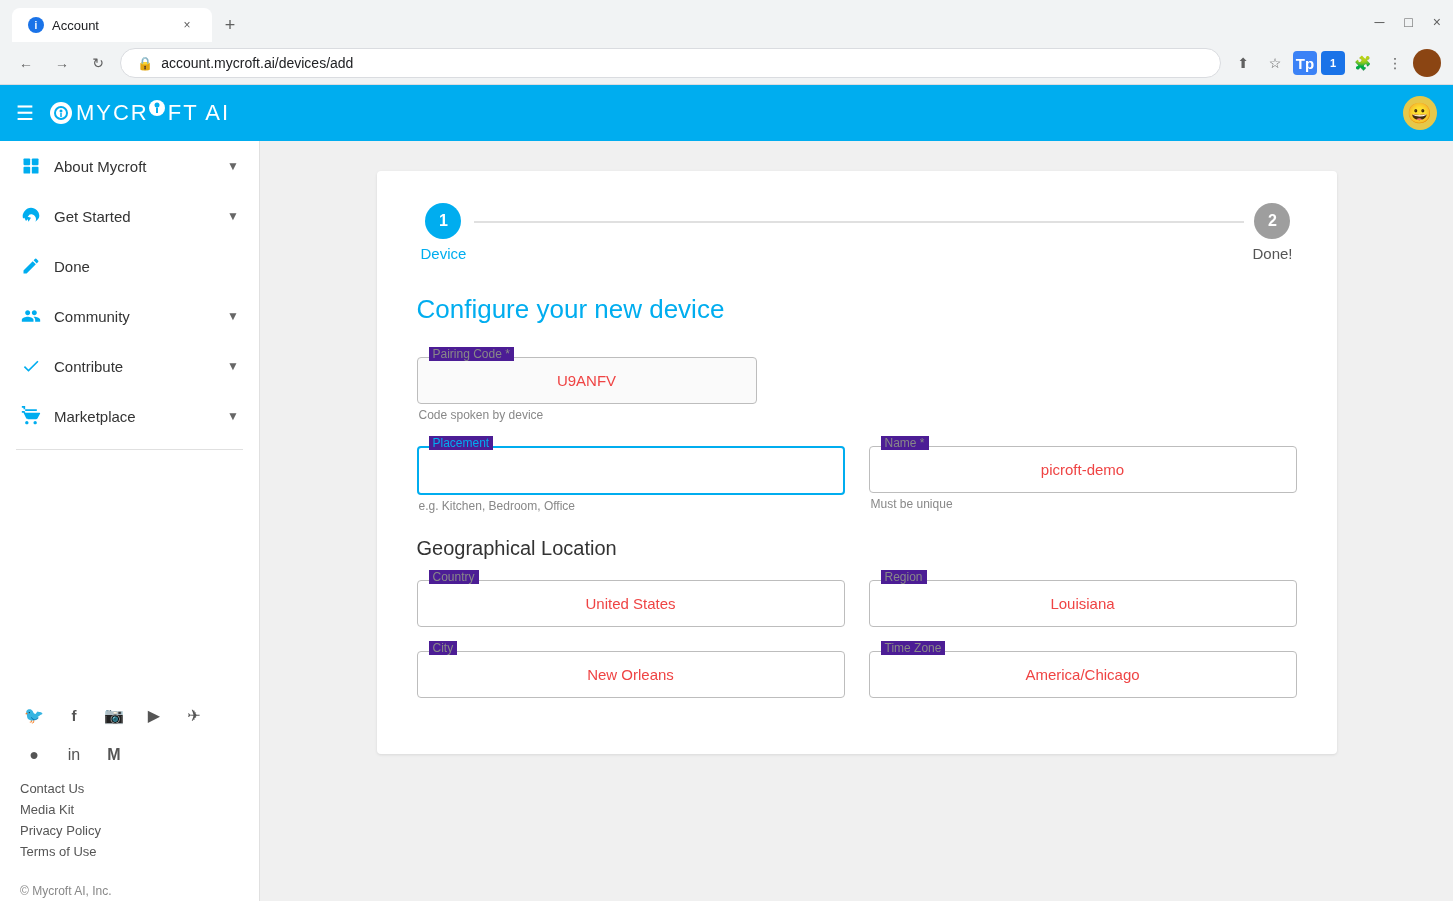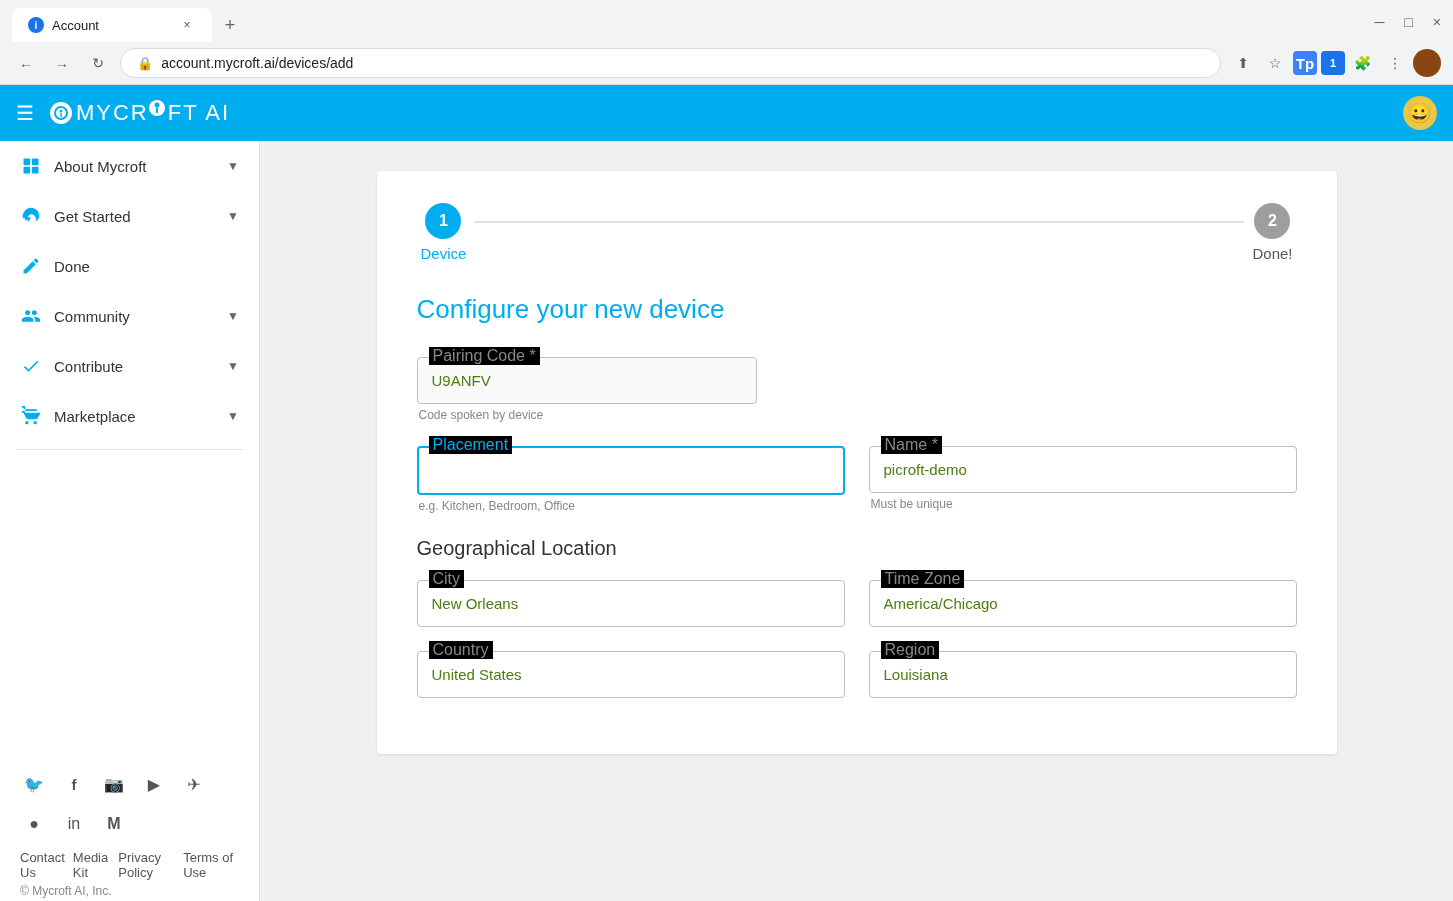--- a/index.html
+++ b/index.html
@@ -219,33 +219,33 @@
     }
     .social-icon {
       width: 28px; height: 28px;
       display: flex; align-items: center; justify-content: center;
       color: #555;
       font-size: 16px;
       cursor: pointer;
     }
     .footer-links {
       display: flex;
-      flex-direction: row;
+      flex-direction: column;
       gap: 6px;
     }
     .footer-link {
       color: #555;
       font-size: 13px;
       cursor: pointer;
       text-decoration: none;
     }
     .footer-copyright {
       color: #888;
       font-size: 12px;
-      margin-top: 4px;
+      margin-top: 25px;
     }
 
     
     .content-area {
       flex: 1;
       overflow-y: auto;
       padding: 30px 40px;
       background: #f0f0f0;
     }
     .content-card {
@@ -306,35 +306,36 @@
       margin-bottom: 24px;
     }
     .form-field {
       flex: 1;
       position: relative;
     }
     .form-field label {
       position: absolute;
       top: -10px;
       left: 12px;
-      background: #000000;
+      background: #4c1d95;
       padding: 0 4px;
-      font-size: 16px;
+      font-size: 12px;
       color: #888;
     }
     .form-field label.blue { color: #00adef; }
     .form-field input {
       width: 100%;
       border: 1px solid #bdbdbd;
       border-radius: 4px;
       padding: 14px 14px;
       font-size: 15px;
-      color: #4d7c0f;
+      color: #ef4444;
       outline: none;
       background: white;
+      text-align: center;
     }
     .form-field input.focused {
       border-color: #00adef;
       border-width: 2px;
     }
     .field-hint {
       font-size: 12px;
       color: #888;
       margin-top: 4px;
       padding-left: 2px;
@@ -548,36 +549,36 @@
             <label>Name *</label>
             <input type="text" value="picroft-demo" style="">
             <div class="field-hint">Must be unique</div>
           </div>
         </div>
 
         <div class="section-title">Geographical Location</div>
 
         <div class="form-row">
           <div class="form-field">
+            <label>Country</label>
+            <input type="text" value="United States" style="">
+          </div>
+          <div class="form-field">
+            <label>Region</label>
+            <input type="text" value="Louisiana" style="">
+          </div>
+        </div>
+
+        <div class="form-row">
+          <div class="form-field">
             <label>City</label>
             <input type="text" value="New Orleans" style="">
           </div>
           <div class="form-field">
             <label>Time Zone</label>
             <input type="text" value="America/Chicago" style="">
           </div>
         </div>
 
-        <div class="form-row">
-          <div class="form-field">
-            <label>Country</label>
-            <input type="text" value="United States" style="">
-          </div>
-          <div class="form-field">
-            <label>Region</label>
-            <input type="text" value="Louisiana" style="">
-          </div>
-        </div>
-
       </div>
     </div>
   </div>
 </div>
 
 </body></html>

